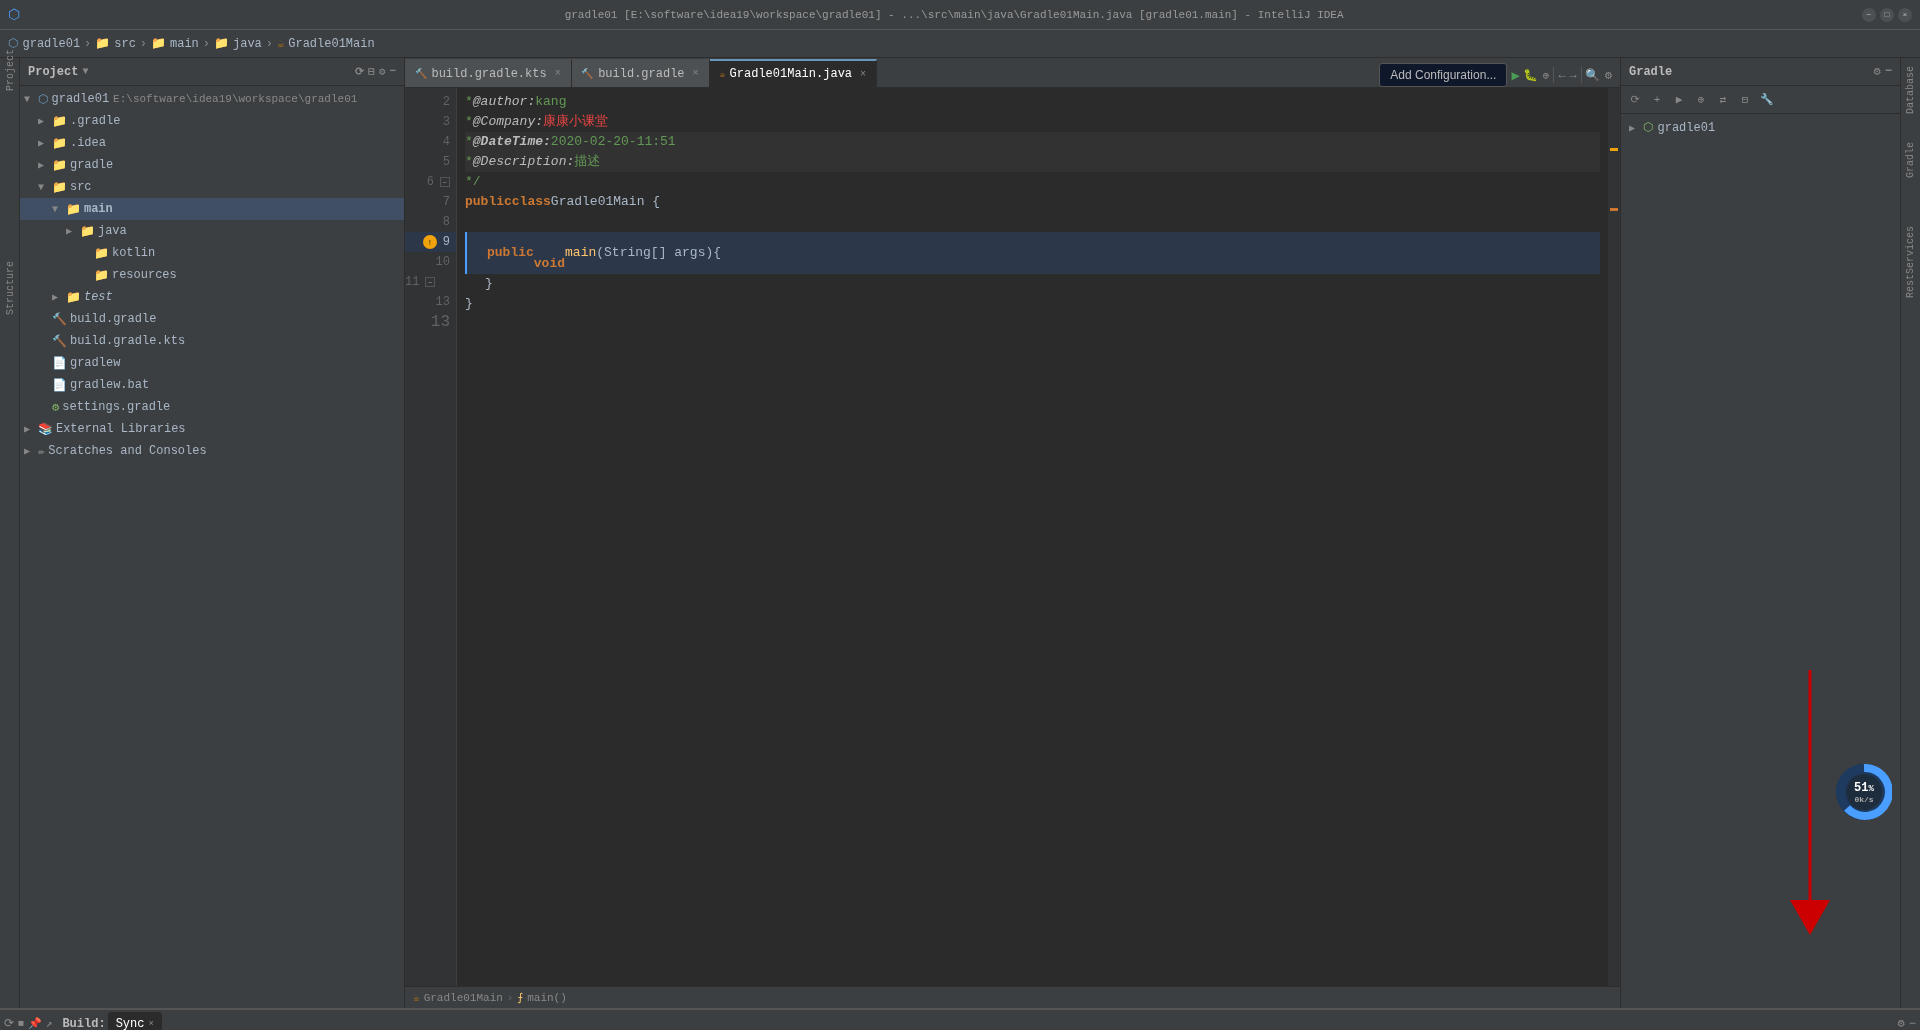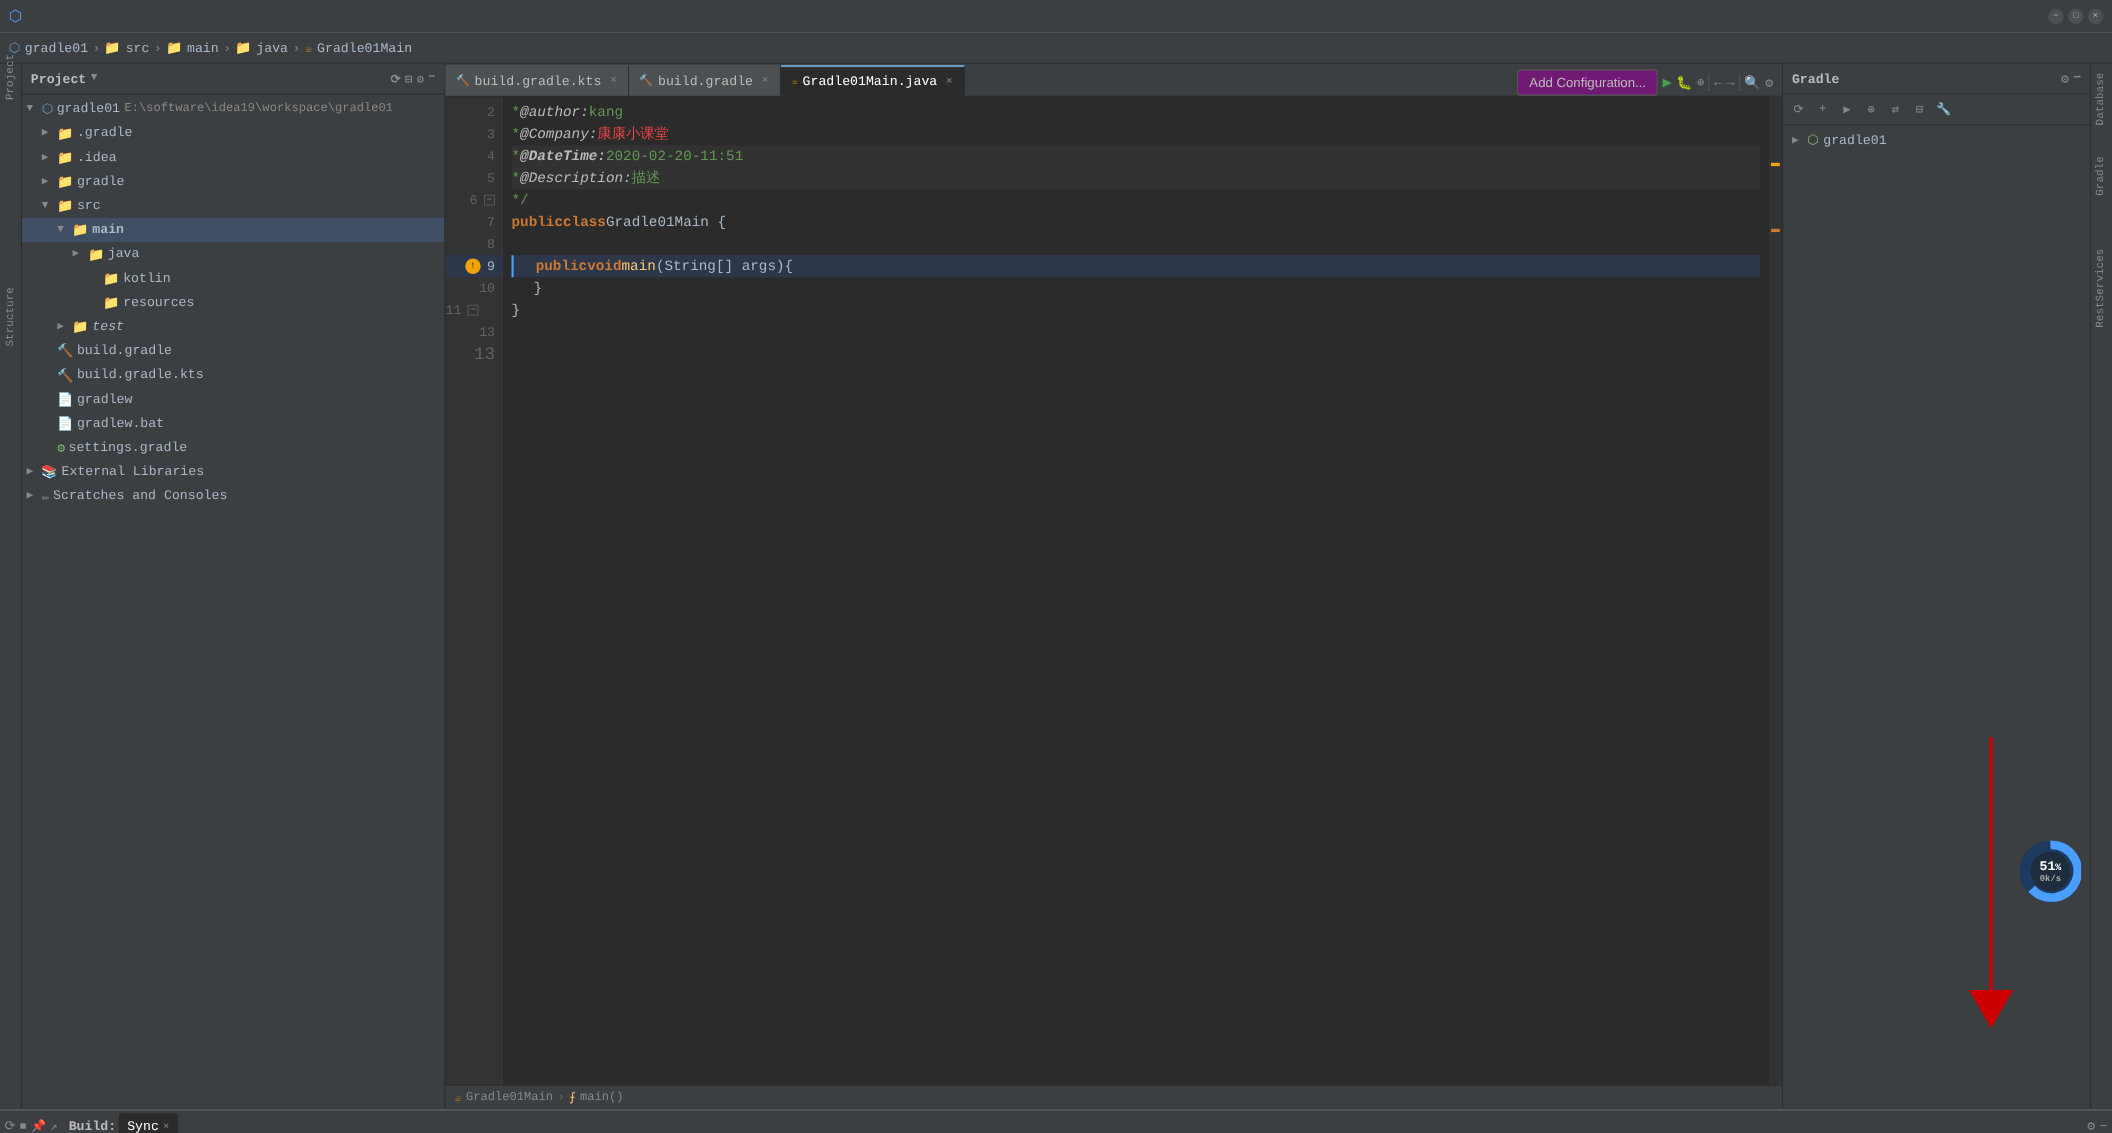--- a/index.html
+++ b/index.html
@@ -126,21 +126,21 @@
       color: #bbb;
       border-top: 1px solid transparent;
     }
     .tab.active {
       background: #2b2b2b;
       color: #fff;
       border-top: 2px solid #6897bb;
     }
     .tab .tab-close { font-size: 10px; color: #888; margin-left: 4px; }
     .add-config-btn {
-      background: #701a75;
+      background: #0f172a;
       border: 1px solid #555;
       color: #bbb;
       height: 24px;
       padding: 0 10px;
       font-size: 12px;
       cursor: pointer;
       border-radius: 3px;
       margin-left: 20px;
     }
 
@@ -301,20 +301,21 @@
       padding-right: 6px;
       justify-content: flex-end;
       gap: 4px;
     }
   </style>
 </head>
 <body>
 
 <div id="titlebar">
   <span style="color:#4a9eff;margin-right:6px;font-size:14px;">⬡</span>
+  <div class="title-text" style="font-size:11px;color:#9a9a9a;">gradle01 [E:\software\idea19\workspace\gradle01] - ...\src\main\java\Gradle01Main.java [gradle01.main] - IntelliJ IDEA</div>
   <div class="win-controls">
     <div class="win-btn win-min">−</div>
     <div class="win-btn win-max">□</div>
     <div class="win-btn win-close">×</div>
   </div>
 </div>
 
 <div id="breadcrumb">
   <span style="color:#6897bb;">⬡</span>
   <span style="color:#a9b7c6;">gradle01</span>
@@ -598,21 +599,21 @@
             <span> </span>
             <span style="color:#cc7832;font-weight:bold;">class</span>
             <span style="color:#a9b7c6;"> Gradle01Main {</span>
         </div>
 
         <div class="code-line">&nbsp;</div>
 
         <div class="code-line" style="background:#2d374a;border-left:2px solid #4a9eff;">
           <span style="margin-left:20px;color:#cc7832;font-weight:bold;">public</span>
             <span style="color:#a9b7c6;"> </span>
-            <span style="color:#cc7832;font-weight:bold;">void</span>
+            <span style="color:#cc7832;font-weight:bold;margin-top:22px;">void</span>
             <span style="color:#a9b7c6;"> </span>
             <span style="color:#ffc66d;">main</span>
             <span style="color:#a9b7c6;">(String[] args){</span>
         </div>
 
 
         <div class="code-line">
           <span style="margin-left:20px;color:#a9b7c6;">}</span>
         </div>
 

